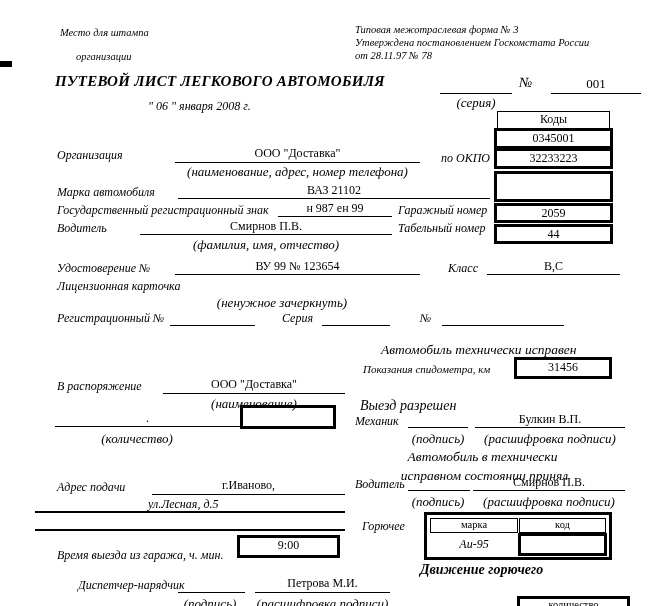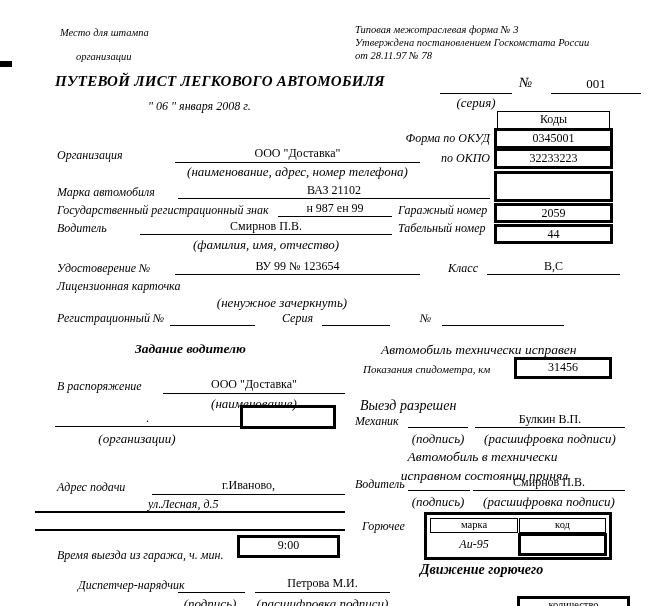--- a/index.html
+++ b/index.html
@@ -34,21 +34,20 @@
   <div style="position:absolute;left:0;top:61px;width:12px;height:6px;background:#000;"></div>
 
   <div class="t" style="left:55px;top:73px;font-size:15px;font-weight:bold;letter-spacing:.3px;">ПУТЕВОЙ ЛИСТ ЛЕГКОВОГО АВТОМОБИЛЯ</div>
   <div class="ul" style="left:440px;top:78px;width:72px;height:15px;"></div>
   <div class="t cap ctr" style="left:440px;top:95px;width:72px;">(серия)</div>
   <div class="t" style="left:519px;top:75px;font-size:14px;">№</div>
   <div class="ul" style="left:551px;top:76px;width:90px;height:17px;font-size:13px;">001</div>
   <div class="t lbl" style="left:148px;top:99px;">" 06 " января 2008 г.</div>
 
   <div class="thinbox lbl" style="left:497px;top:111px;width:113px;height:18px;">Коды</div>
-  <div class="t lbl rt" style="left:330px;top:131px;width:160px;">Форма по ОКУД</div>
   <div class="box lbl" style="left:494px;top:128px;width:119px;height:21px;">0345001</div>
   <div class="t lbl rt" style="left:330px;top:151px;width:160px;">по ОКПО</div>
   <div class="box lbl" style="left:494px;top:148px;width:119px;height:21px;">32233223</div>
   <div class="box" style="left:494px;top:171px;width:119px;height:31px;"></div>
   <div class="box lbl" style="left:494px;top:203px;width:119px;height:20px;">2059</div>
   <div class="box lbl" style="left:494px;top:224px;width:119px;height:20px;">44</div>
 
   <div class="t lbl" style="left:57px;top:148px;">Организация</div>
   <div class="ul lbl" style="left:175px;top:146px;width:245px;height:16px;">ООО "Доставка"</div>
   <div class="t cap ctr" style="left:175px;top:164px;width:245px;">(наименование, адрес, номер телефона)</div>
@@ -69,38 +68,37 @@
   <div class="ul lbl" style="left:487px;top:259px;width:133px;height:15px;">В,С</div>
   <div class="t lbl" style="left:57px;top:279px;">Лицензионная карточка</div>
   <div class="t cap ctr" style="left:207px;top:295px;width:150px;">(ненужное зачеркнуть)</div>
   <div class="t lbl" style="left:57px;top:311px;">Регистрационный №</div>
   <div class="ul" style="left:170px;top:311px;width:85px;height:14px;"></div>
   <div class="t lbl" style="left:282px;top:311px;">Серия</div>
   <div class="ul" style="left:322px;top:311px;width:68px;height:14px;"></div>
   <div class="t lbl" style="left:420px;top:311px;">№</div>
   <div class="ul" style="left:442px;top:311px;width:122px;height:14px;"></div>
 
-  <div class="t big" style="left:135px;top:341px;font-weight:bold;">Задание водителю</div>
   <div class="t big" style="left:381px;top:342px;">Автомобиль технически исправен</div>
   <div class="t" style="left:363px;top:363px;font-size:11px;">Показания спидометра, км</div>
   <div class="box lbl" style="left:514px;top:357px;width:98px;height:22px;">31456</div>
 
   <div class="t lbl" style="left:57px;top:379px;">В распоряжение</div>
   <div class="ul lbl" style="left:163px;top:377px;width:182px;height:16px;">ООО "Доставка"</div>
   <div class="t cap ctr" style="left:163px;top:396px;width:182px;">(наименование)</div>
 
   <div class="t" style="left:360px;top:398px;font-size:14px;">Выезд разрешен</div>
   <div class="t lbl" style="left:355px;top:414px;">Механик</div>
   <div class="ul" style="left:408px;top:414px;width:60px;height:13px;"></div>
   <div class="t cap ctr" style="left:400px;top:431px;width:76px;">(подпись)</div>
   <div class="ul lbl" style="left:475px;top:412px;width:150px;height:15px;">Булкин В.П.</div>
   <div class="t cap ctr" style="left:475px;top:431px;width:150px;">(расшифровка подписи)</div>
 
   <div class="ul lbl" style="left:55px;top:411px;width:185px;height:15px;">.</div>
-  <div class="t cap ctr" style="left:72px;top:431px;width:130px;">(организации)</div>
+  <div class="t cap ctr" style="left:72px;top:431px;width:130px;">(количество)</div>
   <div class="box" style="left:240px;top:405px;width:96px;height:24px;border-width:3.5px;"></div>
 
   <div class="t big ctr" style="left:370px;top:449px;width:225px;">Автомобиль в технически</div>
   <div class="t big ctr" style="left:362px;top:468px;width:245px;">исправном состоянии принял</div>
 
   <div class="t lbl" style="left:57px;top:480px;">Адрес подачи</div>
   <div class="ul lbl" style="left:152px;top:478px;width:193px;height:16px;">г.Иваново,</div>
   <div class="t lbl" style="left:355px;top:477px;">Водитель</div>
   <div class="ul" style="left:408px;top:477px;width:62px;height:13px;"></div>
   <div class="ul lbl" style="left:473px;top:475px;width:152px;height:15px;">Смирнов П.В.</div>

